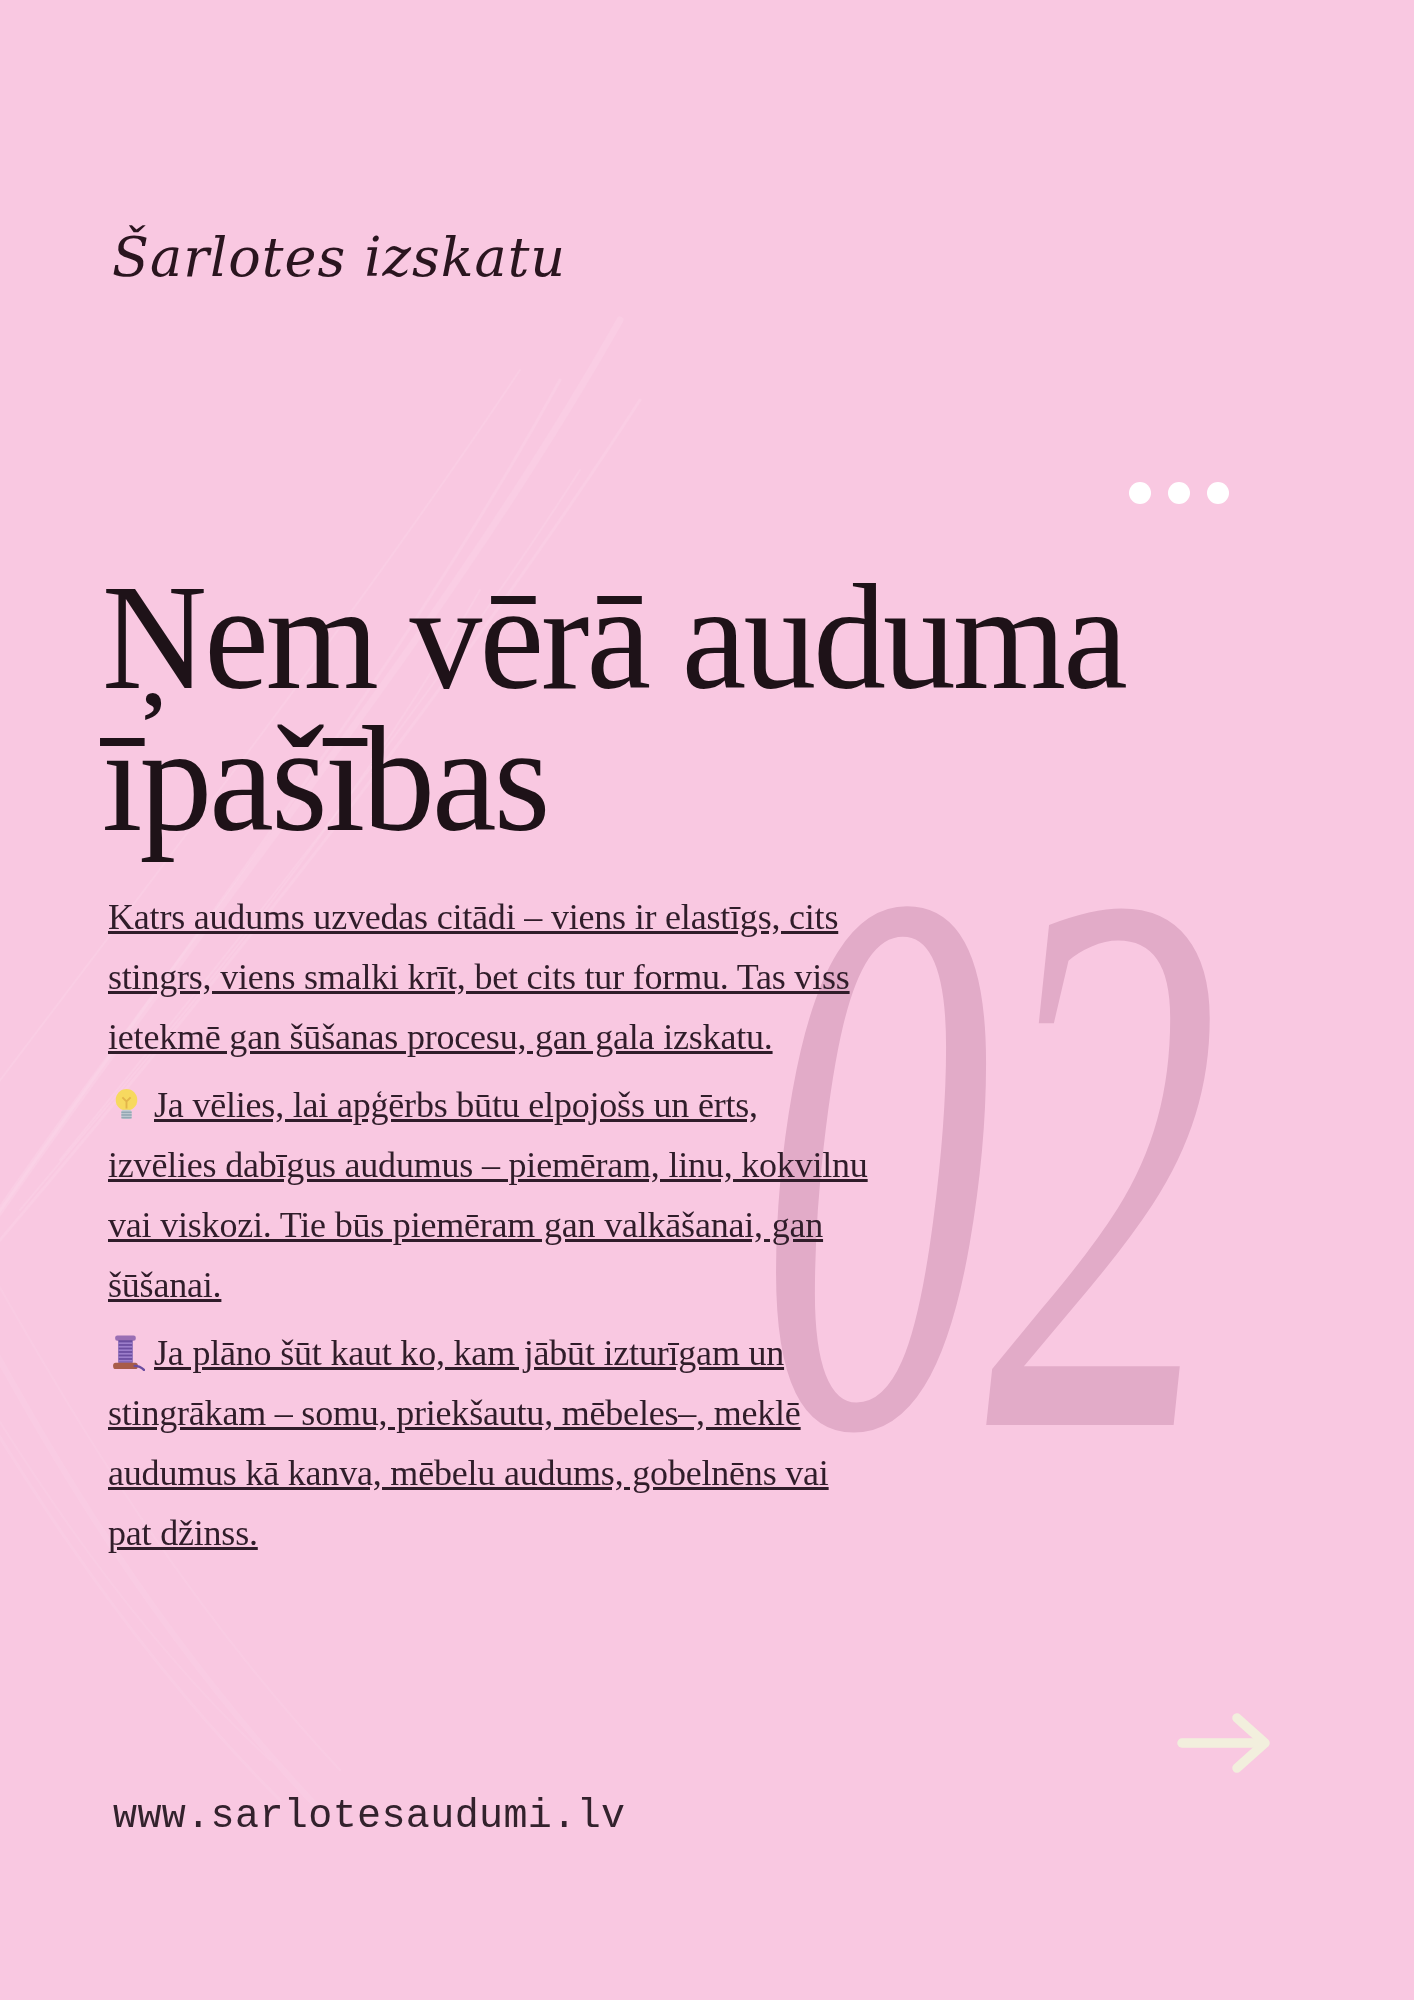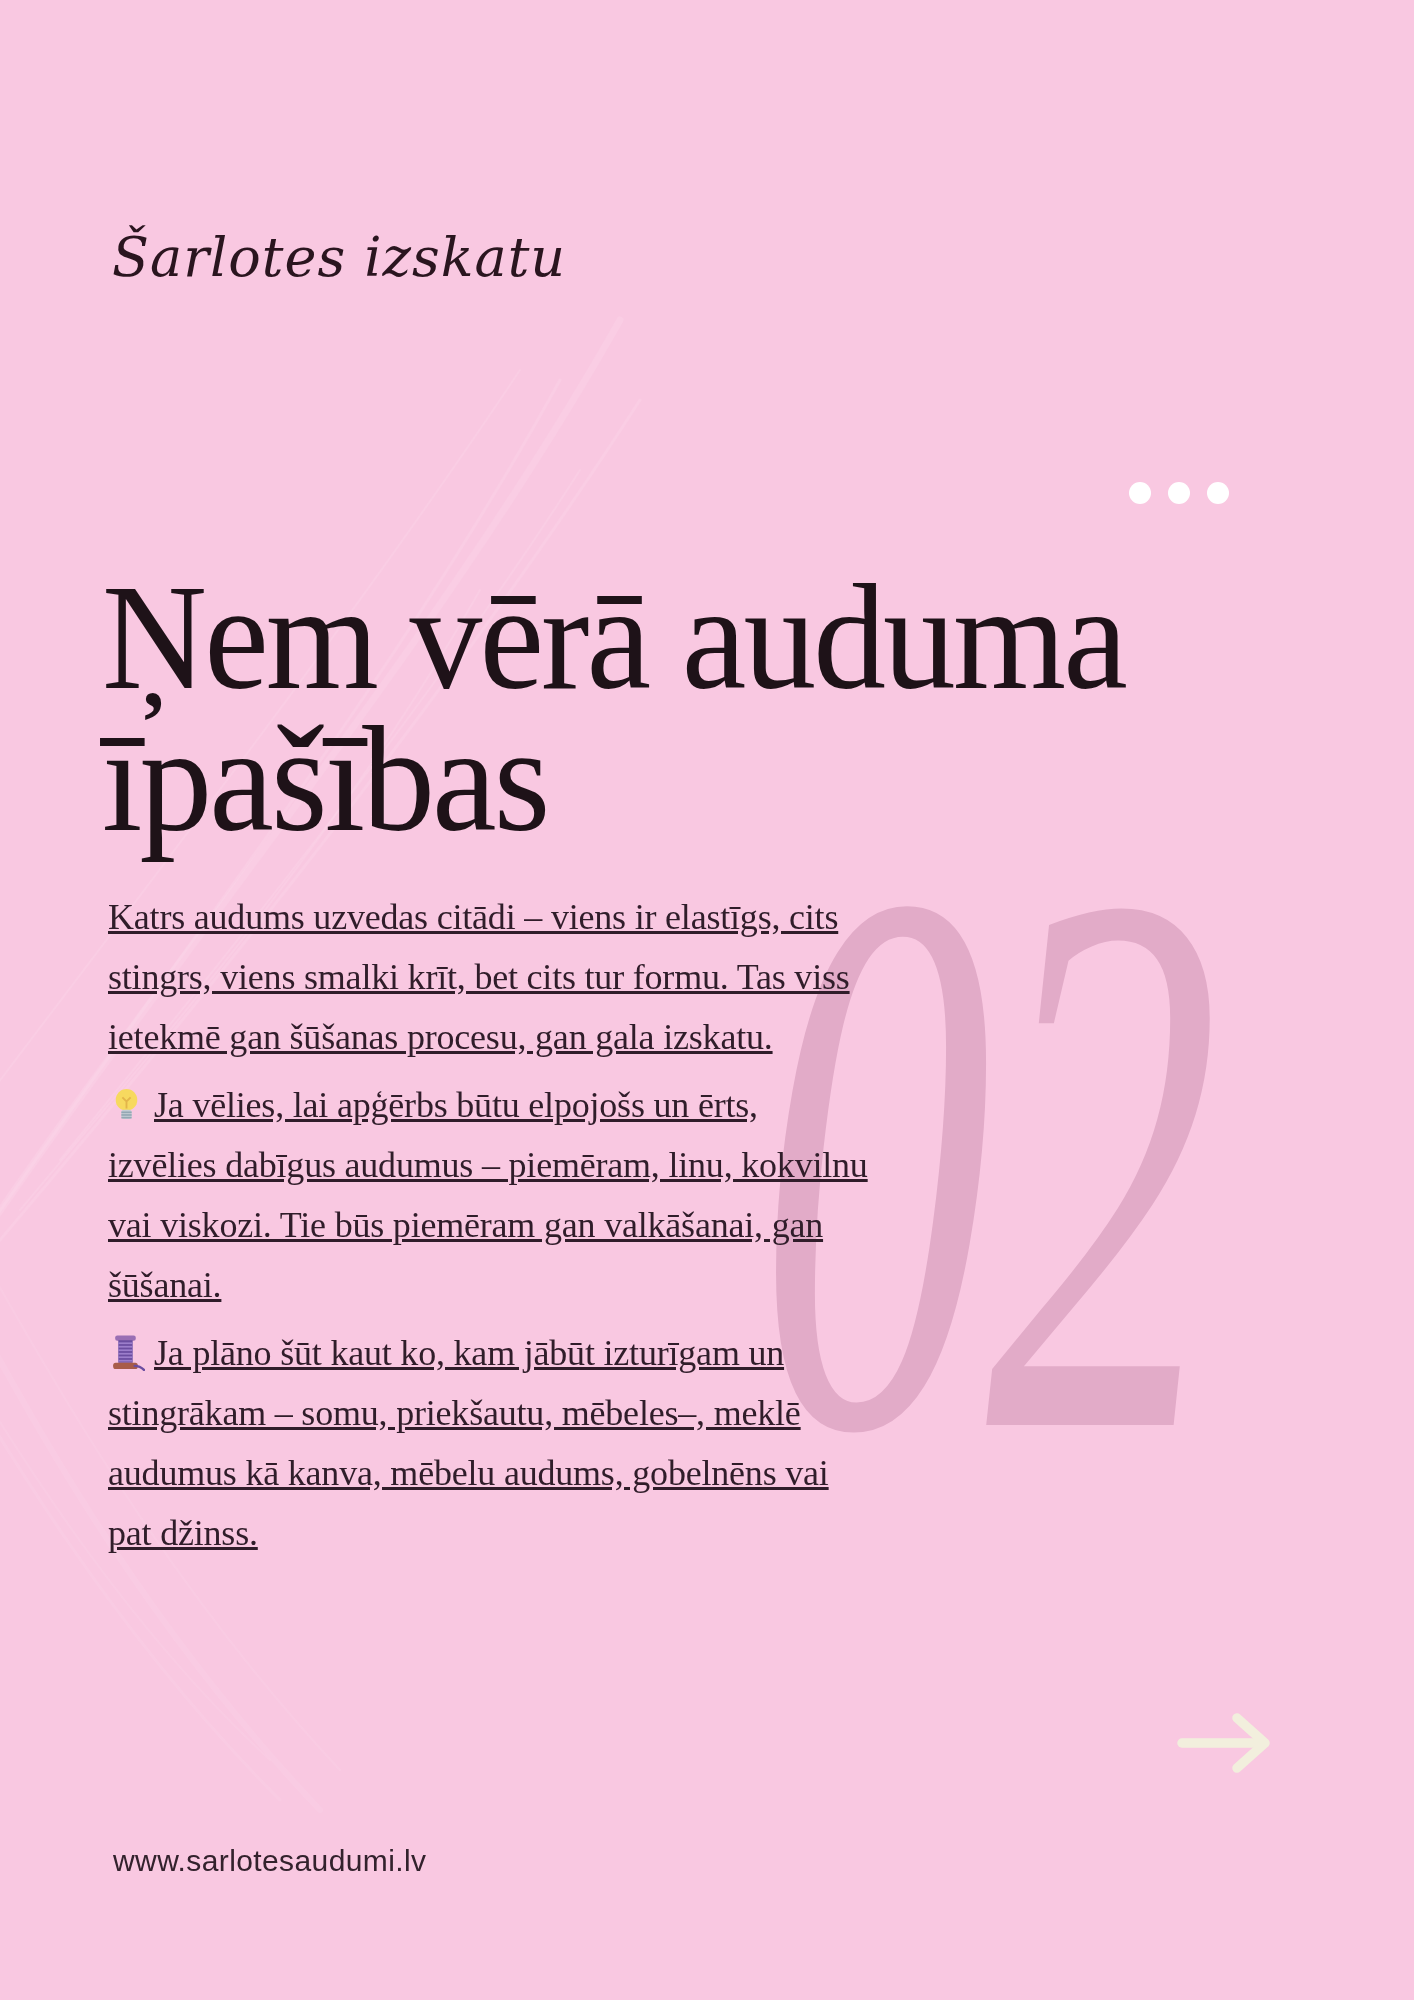--- a/index.html
+++ b/index.html
@@ -62,23 +62,23 @@
     letter-spacing:-.2px;
   }
   .bodytext p{margin:0 0 8px 0;text-decoration:underline;}
   .para-text{white-space:pre-line;}
   .emoji{
     display:inline-block;width:37px;height:37px;
     vertical-align:-6px;margin-right:9px;
   }
 
   .site-url{
-    position:absolute;left:113px;top:1844px;z-index:2;
-    font-family:Liberation Sans, sans-serif;
-    font-size:30px;color:#33222d;letter-spacing:.4px;
+    position:absolute;left:113px;top:1794px;z-index:2;
+    font-family:Liberation Mono, monospace;
+    font-size:40px;color:#33222d;letter-spacing:.4px;
   }
 
   .next-arrow{position:absolute;left:1173px;top:1708px;z-index:2;cursor:pointer;}
 </style>
 </head>
 <body>
 
 <div class="stage">
 
   <svg class="leaf-deco" width="760" height="1000" viewBox="0 0 760 1000">

